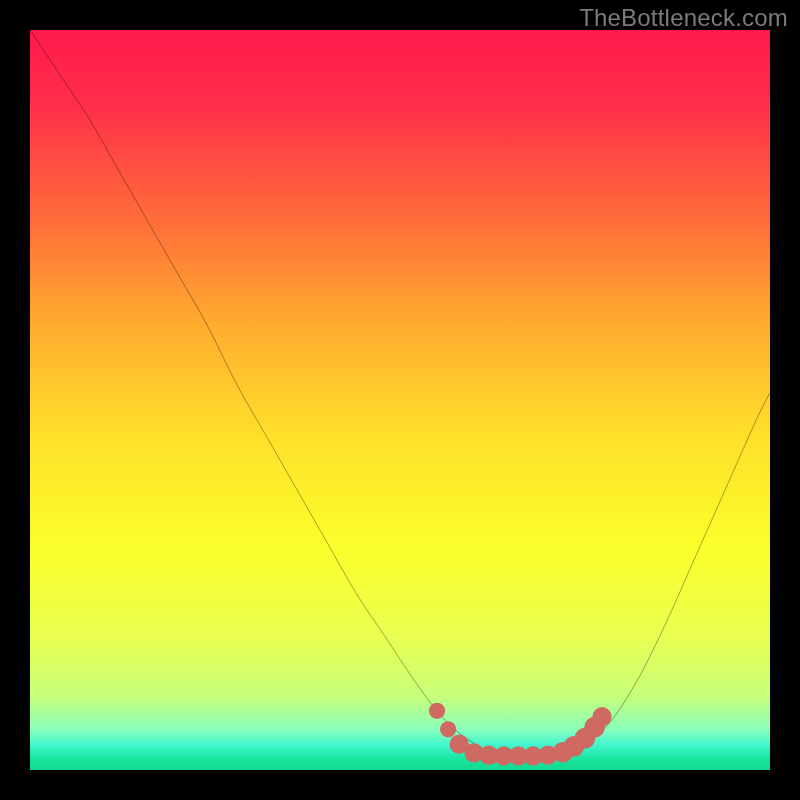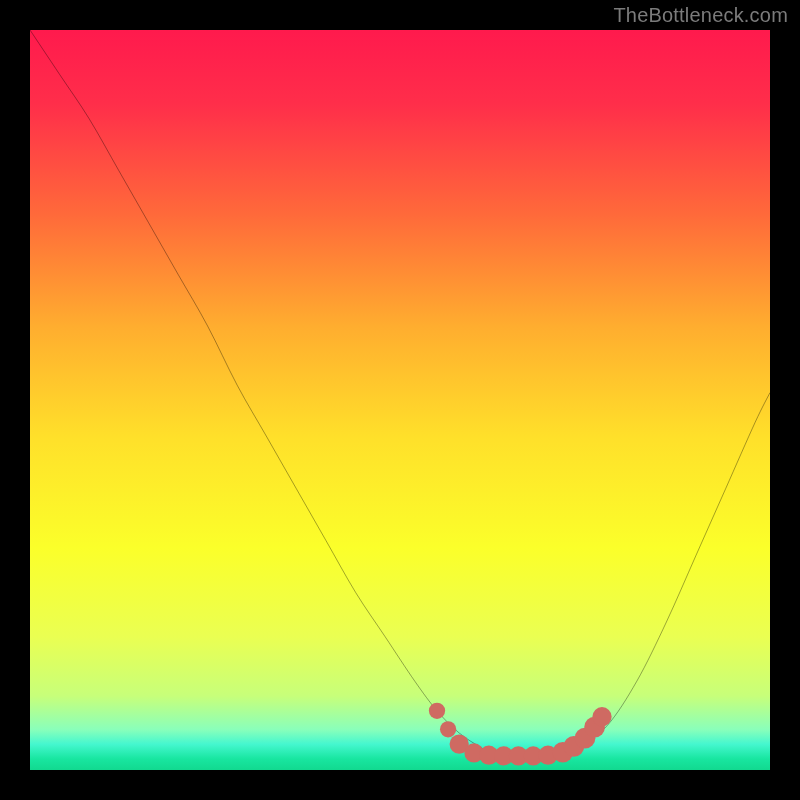--- a/index.html
+++ b/index.html
@@ -21,21 +21,21 @@
     left: 30px;
     top: 30px;
     width: 740px;
     height: 740px;
   }
   .watermark {
     position: absolute;
     top: 4px;
     right: 12px;
     font-family: Arial, Helvetica, sans-serif;
-    font-size: 20px;
+    font-size: 24px;
     color: #7b7b7b;
     letter-spacing: 0.2px;
     user-select: none;
   }
 </style>
 </head>
 <body>
 
 <div class="stage">
 

